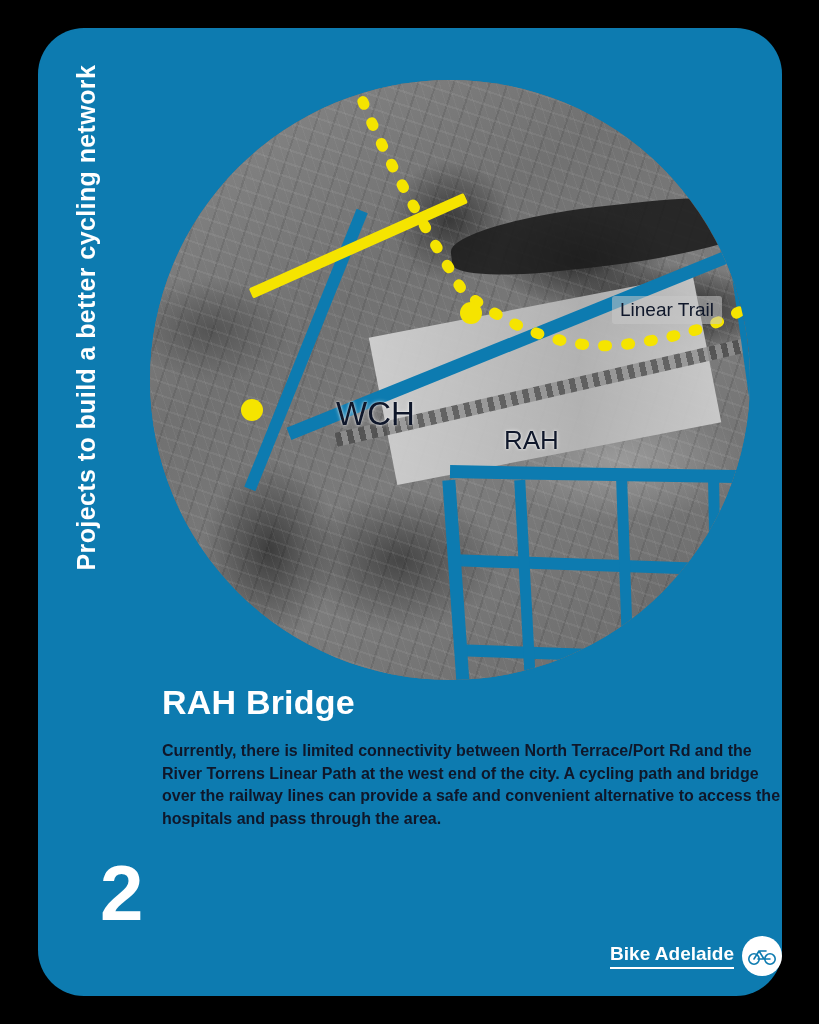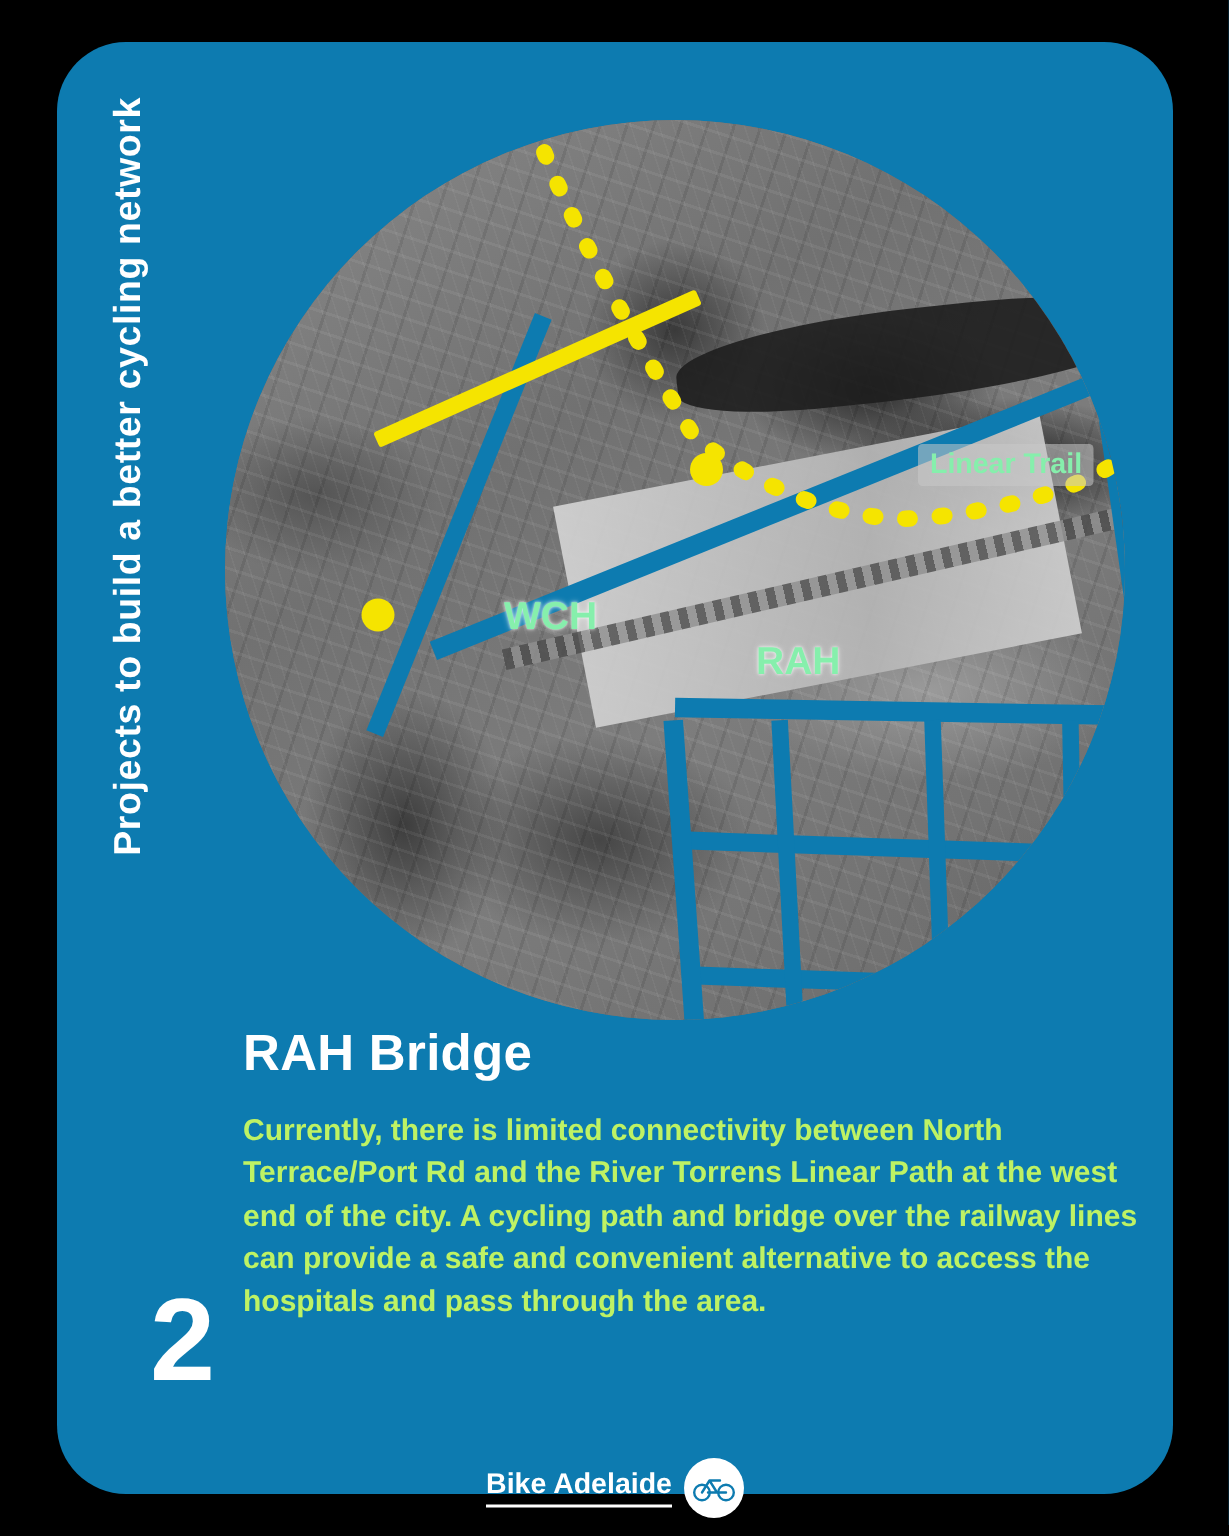--- a/index.html
+++ b/index.html
@@ -172,26 +172,26 @@
     position: absolute;
     left: 0;
     top: 0;
     width: 600px;
     height: 600px;
     pointer-events: none;
   }
 
   .map-tag {
     position: absolute;
-    color: #86efac;
-    font-weight: bold;
+    color: #0f172a;
+    font-weight: normal;
     text-shadow: 0 0 4px rgba(255,255,255,0.55), 0 0 2px rgba(255,255,255,0.8);
     text-align: center;
   }
-  .tag-wch { left: 186px; top: 315px; font-size: 26px; }
+  .tag-wch { left: 186px; top: 315px; font-size: 33px; }
   .tag-rah { left: 330px; top: 345px; font-size: 26px; margin-left: 24px; }
   .tag-linear {
     left: 462px; top: 216px;
     font-size: 19px;
     background: rgba(200,200,200,0.55);
     padding: 3px 8px;
     border-radius: 3px;
     text-shadow: none;
   }
 
@@ -203,37 +203,36 @@
     color: #ffffff;
     font-size: 34px;
     font-weight: bold;
     letter-spacing: 0.2px;
   }
   .body-text {
     position: absolute;
     left: 124px;
     top: 712px;
     width: 620px;
-    color: #bef264;
-    font-size: 20px;
+    color: #0f172a;
+    font-size: 16px;
     font-weight: bold;
     line-height: 1.42;
   }
 
   
   .footer {
     position: absolute;
     left: 0;
     right: 0;
     top: 908px;
     display: flex;
-    justify-content: center;
+    justify-content: flex-end;
     align-items: center;
     gap: 8px;
-    margin-top: 36px;
   }
   .brand {
     color: #ffffff;
     font-size: 19px;
     font-weight: bold;
     border-bottom: 2px solid #ffffff;
     padding-bottom: 2px;
   }
   .bike-badge {
     width: 40px;

